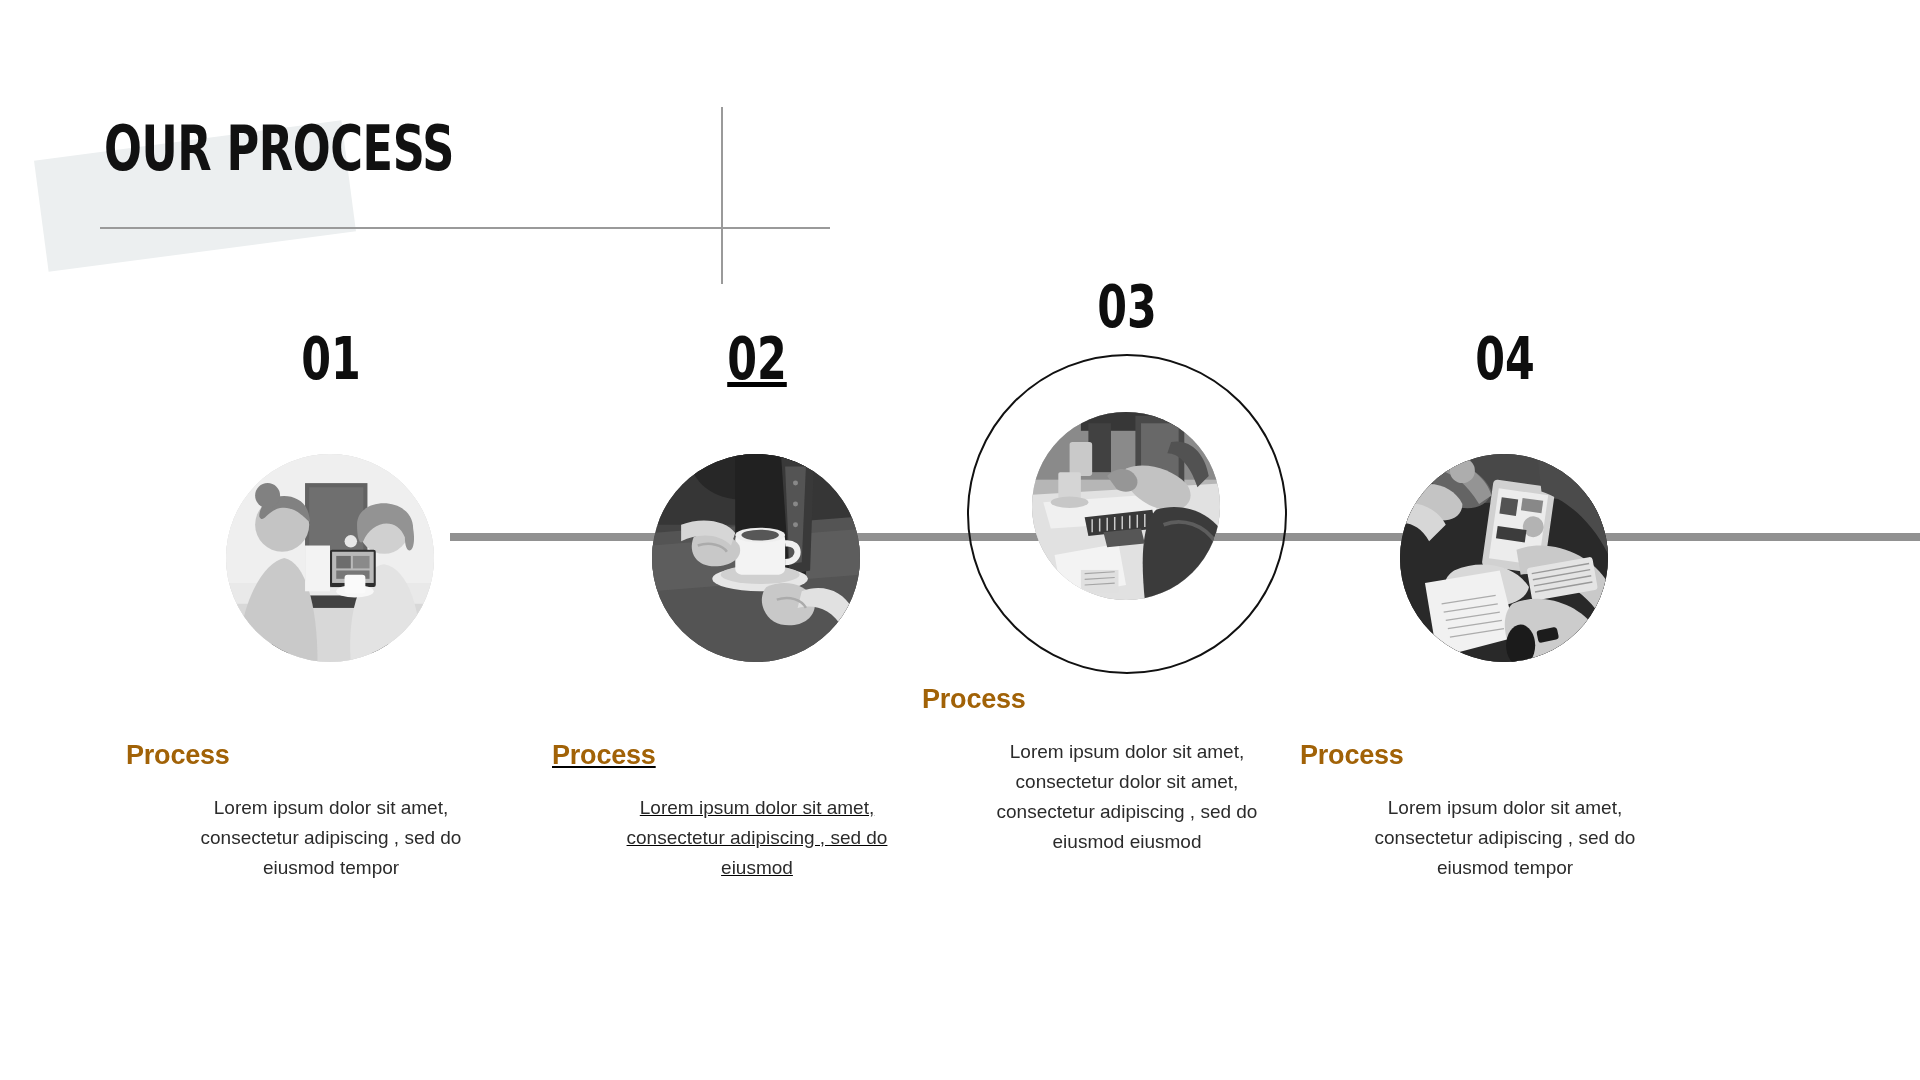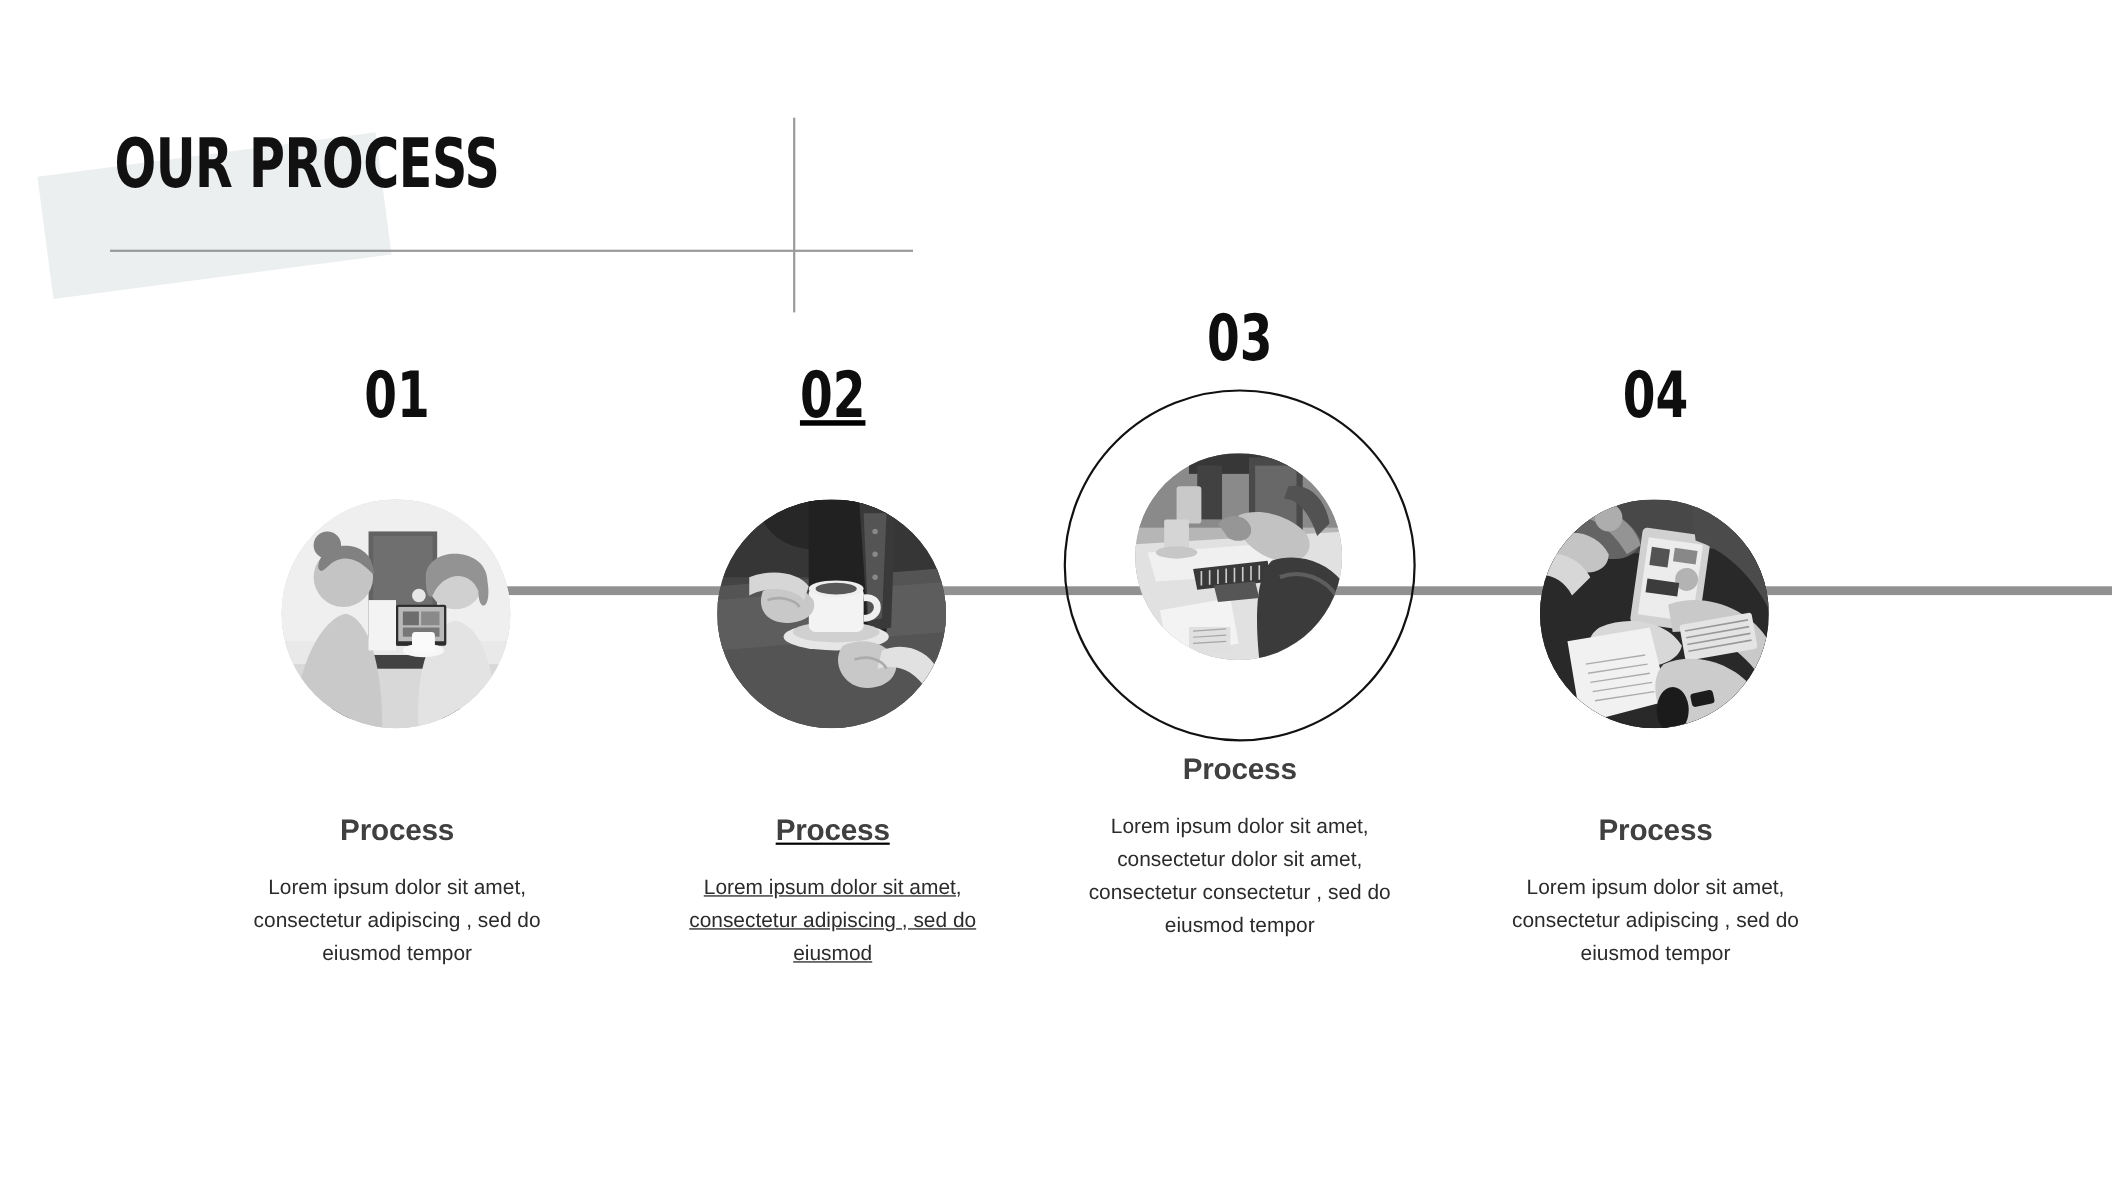--- a/index.html
+++ b/index.html
@@ -57,21 +57,21 @@
     width: 1470px; height: 8px;
     background: #919191;
   }
 
   .steps { position: absolute; left: 0; top: 0; width: 1920px; height: 1080px; }
   .step {
     position: absolute;
     top: 330px;
     width: 410px;
   }
-  .step-0 { left: 156px; }
+  .step-0 { left: 126px; }
   .step-1 { left: 552px; text-decoration: underline; }
   .step-2 { left: 922px; }
   .step-3 { left: 1300px; }
 
   .step-num {
     font-family: "Liberation Sans Narrow", "DejaVu Sans Condensed", "Liberation Sans", sans-serif;
     font-weight: 700;
     font-size: 58px;
     line-height: 1;
     color: #0e0e0e;
@@ -107,25 +107,25 @@
     background: #cfcfcf;
   }
   .step.active .photo {
     left: 110px; top: 58px;
     width: 188px; height: 188px;
   }
   .photo .ph-svg { display: block; width: 100%; height: 100%; }
 
   .step-heading {
     margin-top: 4px;
-    text-align: center;
+    text-align: left;
     font-family: "Liberation Sans", sans-serif;
     font-weight: 700;
     font-size: 27px;
-    color: #404040;
+    color: #a16207;
     letter-spacing: -0.2px;
   }
   .step.active .step-heading { margin-top: 0px; }
 
   .step-body {
     margin: 22px auto 0;
     width: 320px;
     text-align: center;
     font-family: "Liberation Sans", sans-serif;
     font-weight: 400;
@@ -260,21 +260,21 @@
             <g stroke="#a9a49d" stroke-width="0.6">
               <line x1="28" y1="86" x2="44" y2="85"></line>
               <line x1="28" y1="89" x2="44" y2="88"></line>
               <line x1="28" y1="92" x2="44" y2="91"></line>
             </g>
             <path d="M38 64 L58 62 L60 70 L40 72 Z" fill="#5a554e"></path>
           </svg>
         </div>
       </div>
       <div class="step-heading">Process</div>
-      <div class="step-body">Lorem ipsum dolor sit amet, consectetur dolor sit amet, consectetur consectetur , sed do eiusmod tempor</div>
+      <div class="step-body">Lorem ipsum dolor sit amet, consectetur dolor sit amet, consectetur adipiscing , sed do eiusmod eiusmod</div>
     </div>
 
     <div class="step step-3">
       <div class="step-num">04</div>
       <div class="circle-wrap">
 
         <div class="photo">
           <svg class="ph-svg" viewBox="0 0 100 100" preserveAspectRatio="xMidYMid slice">
             <rect x="0" y="0" width="100" height="100" fill="#23211f"></rect>
             <rect x="0" y="0" width="100" height="26" fill="#4b4845"></rect>

